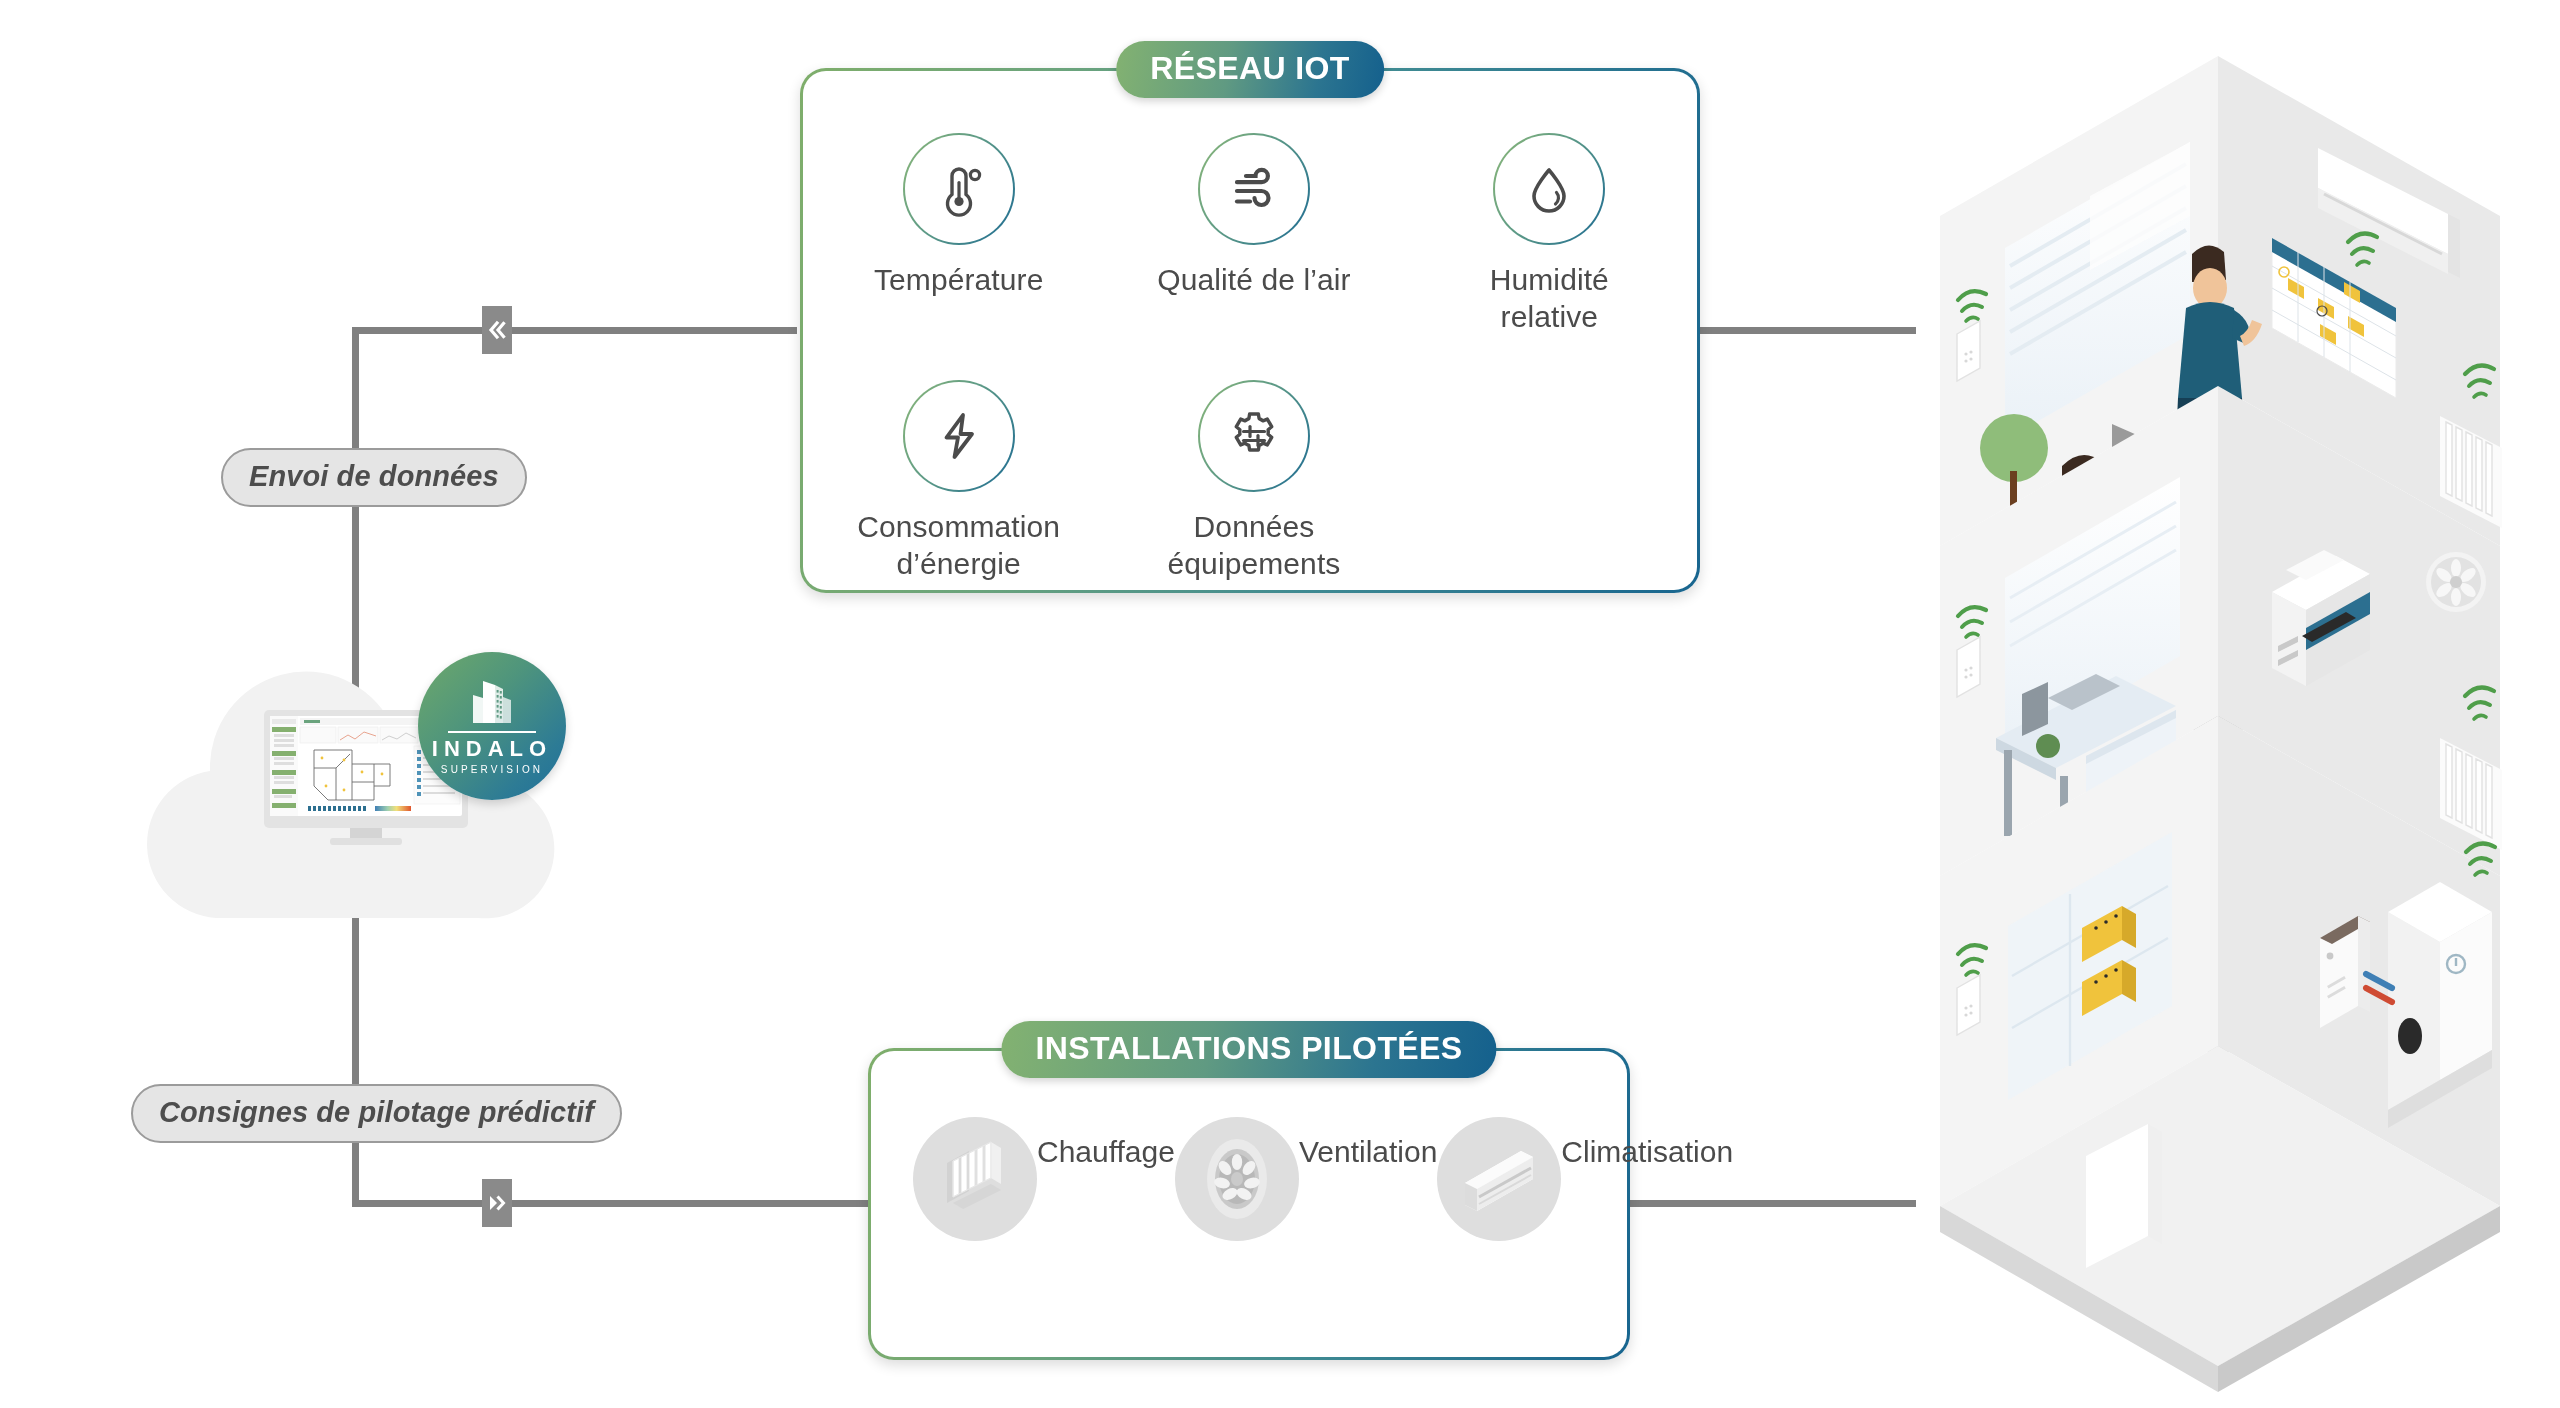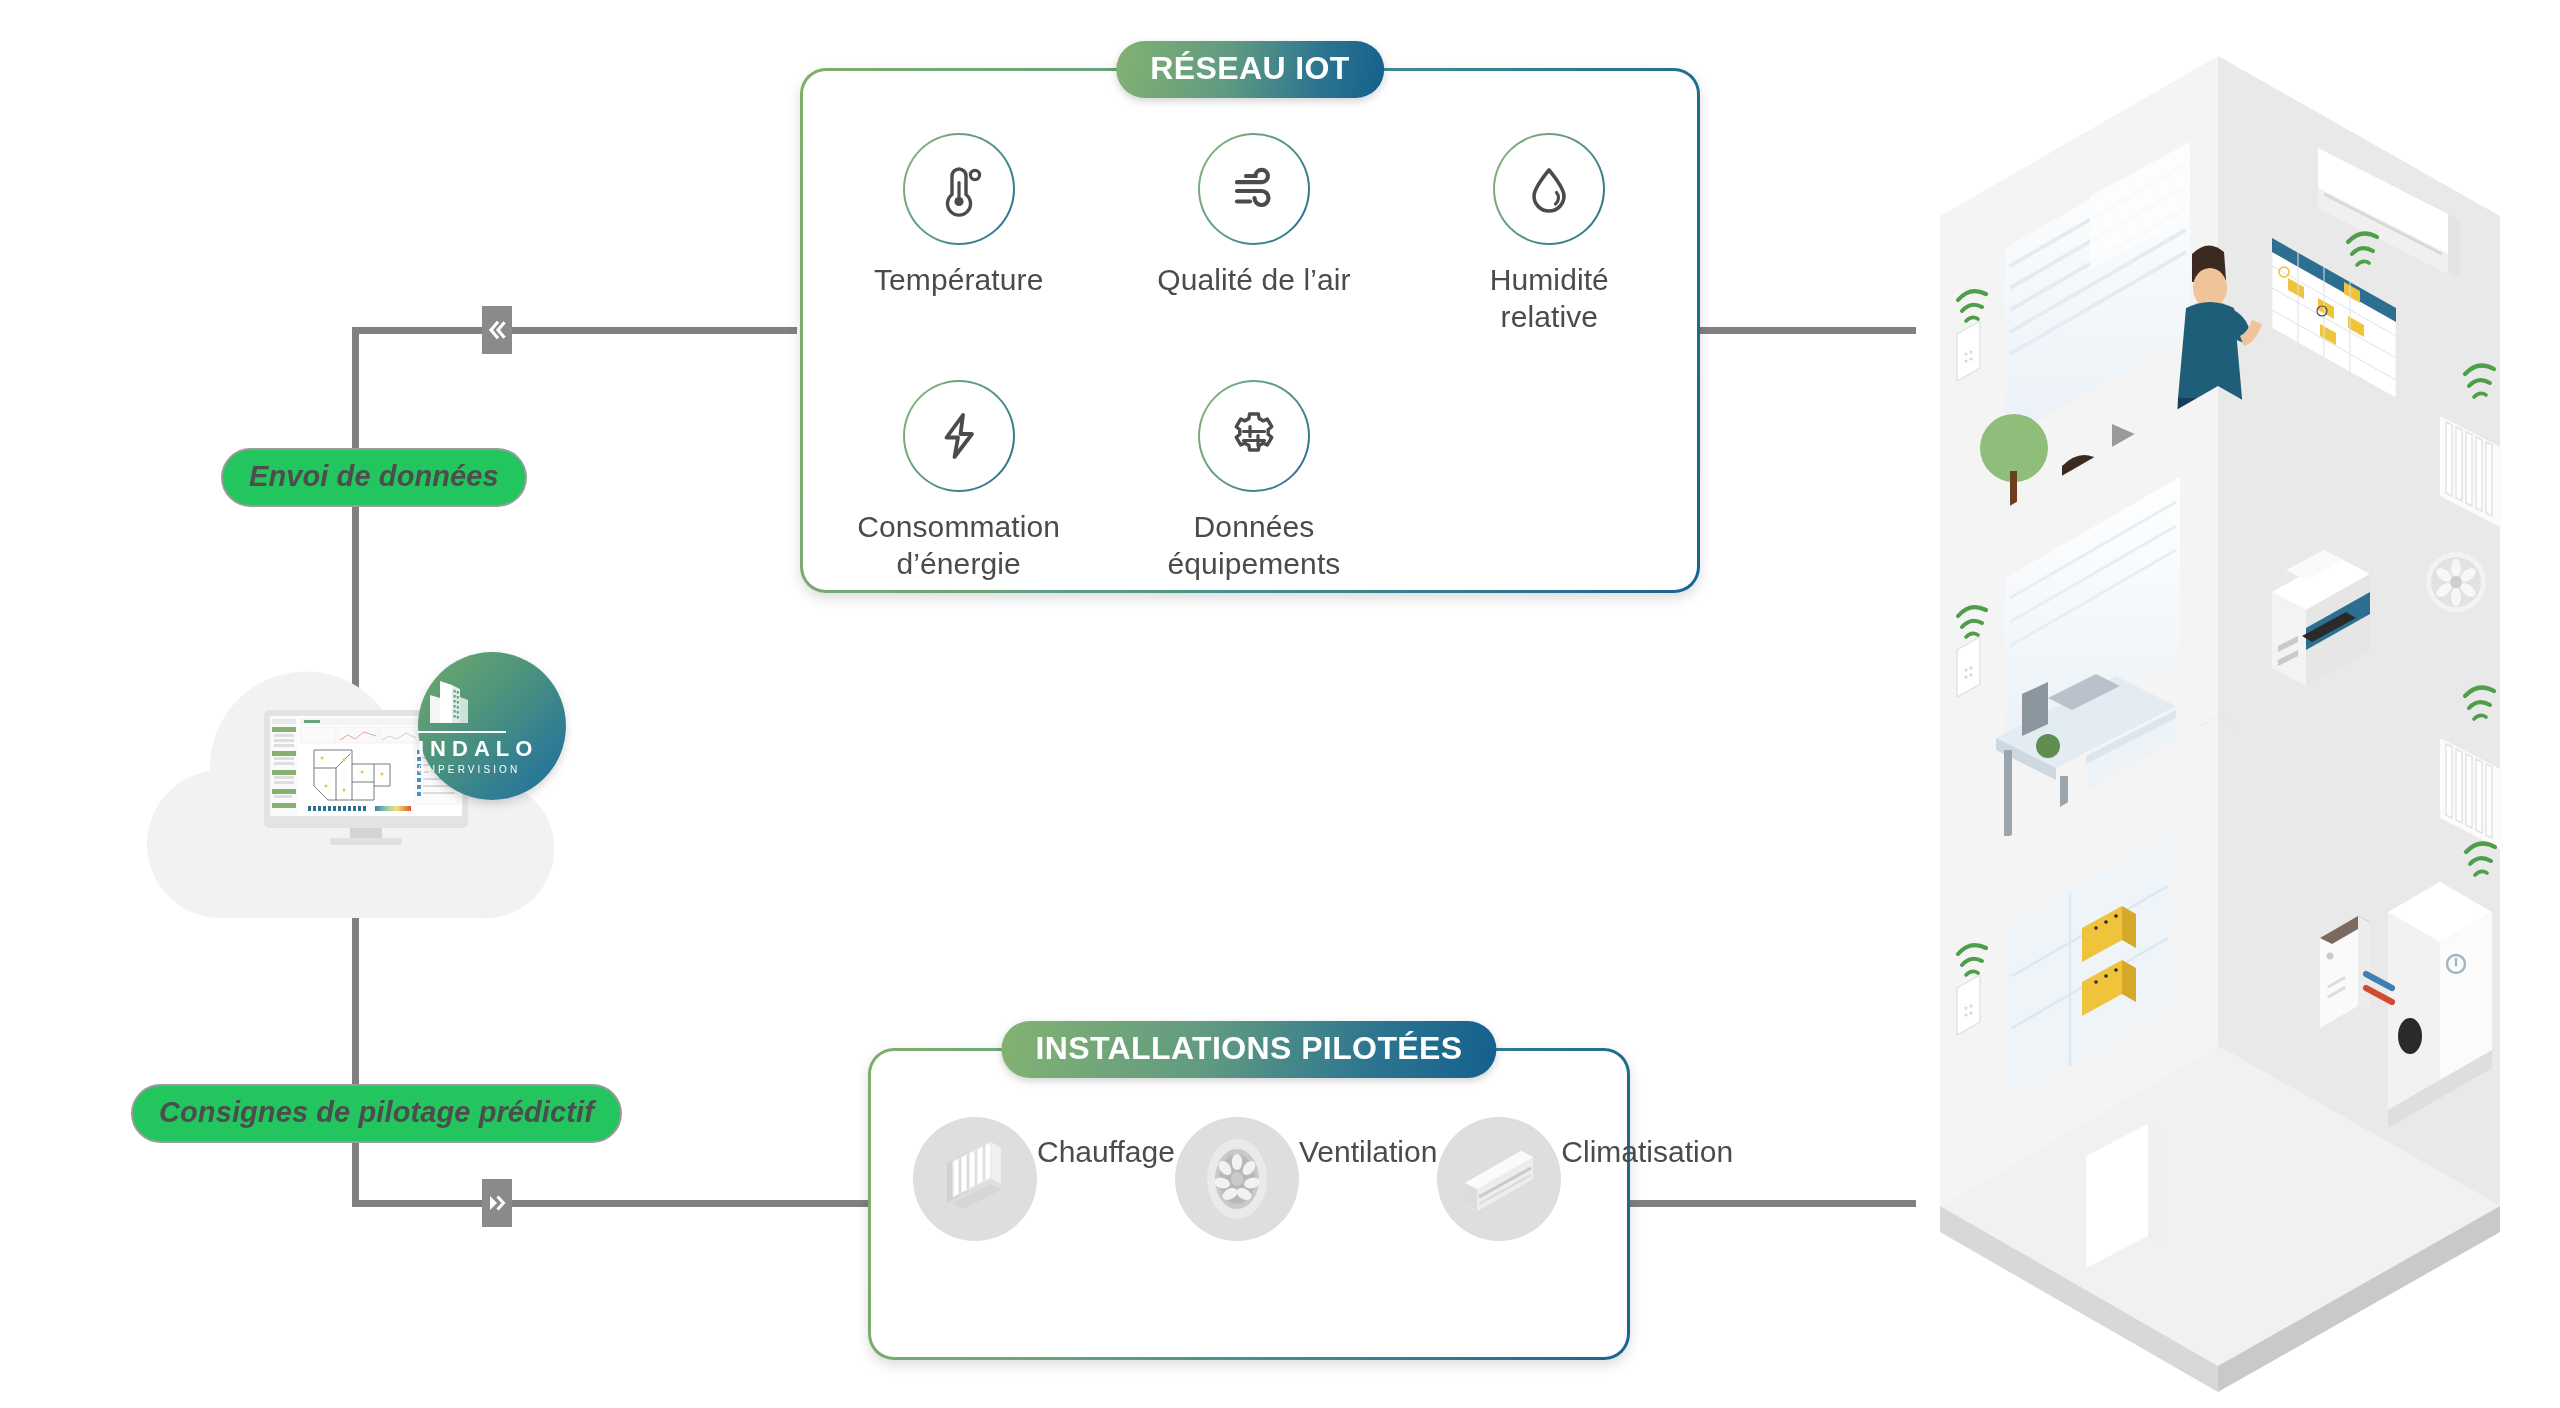--- a/index.html
+++ b/index.html
@@ -14,21 +14,21 @@
   
   .wire { position:absolute; background:#808080; }
   .arrow-box {
     position:absolute; width:30px; height:48px; background:#8a8a8a;
     display:flex; align-items:center; justify-content:center;
   }
   .arrow-box svg { display:block; }
 
   
   .pill {
-    position:absolute; background:#22c55e;
+    position:absolute; background:#e5e5e5;
     border:2.5px solid #9b9b9b; border-radius:40px;
     padding:10px 26px 12px;
     font-style:italic; font-weight:bold; font-size:29px; color:#4d4d4d;
     white-space:nowrap; letter-spacing:.1px;
   }
 
   
   .panel {
     position:absolute; border-radius:26px;
     background:
@@ -79,21 +79,21 @@
   }
   .inst-label { margin-top:18px; font-size:30px; color:#4b4b4b; }
 
   
   #cloud-wrap { position:absolute; left:110px; top:600px; width:470px; height:330px; }
   #cloud-svg { position:absolute; inset:0; }
   #monitor { position:absolute; left:152px; top:110px; width:208px; height:138px; }
   #logo {
     position:absolute; left:418px; top:652px; width:148px; height:148px; border-radius:50%;
     background:linear-gradient(135deg,#6fa96a 0%, #4f957c 40%, #2d7b95 78%, #1f6f9b 100%);
-    display:flex; flex-direction:column; align-items:flex-start; justify-content:center;
+    display:flex; flex-direction:column; align-items:center; justify-content:center;
     box-shadow:0 4px 10px rgba(0,0,0,.16);
   }
   #logo .lg-name { color:#fff; font-size:22px; letter-spacing:6px; font-weight:600; margin-top:3px;}
   #logo .lg-sub  { color:#fff; font-size:10px; letter-spacing:3.1px; margin-top:2px; }
   #logo .lg-rule { width:88px; height:1.6px; background:#fff; margin-top:2px; }
 
   
   #building { position:absolute; left:1900px; top:16px; width:660px; height:1392px; }
 </style>
 </head>

